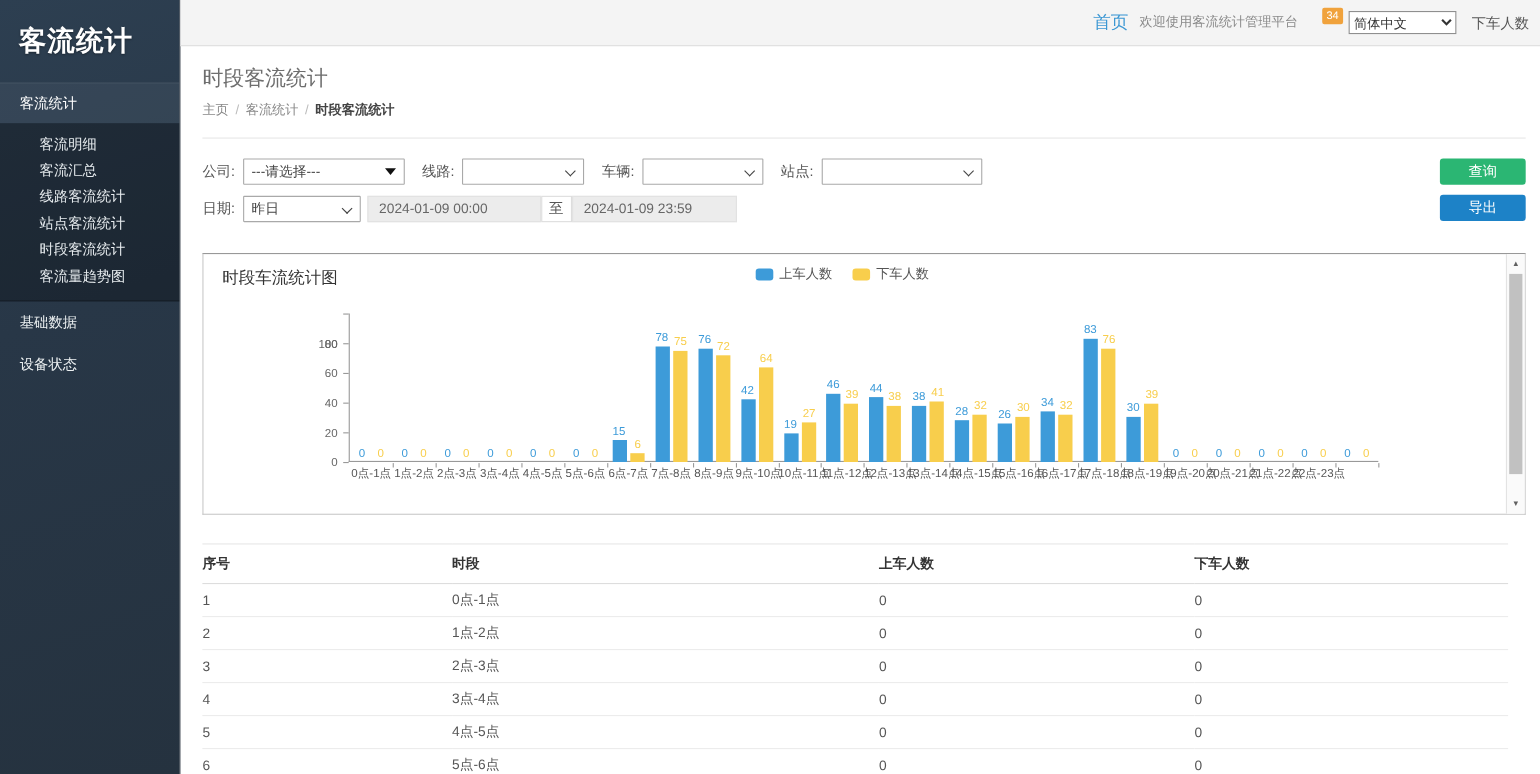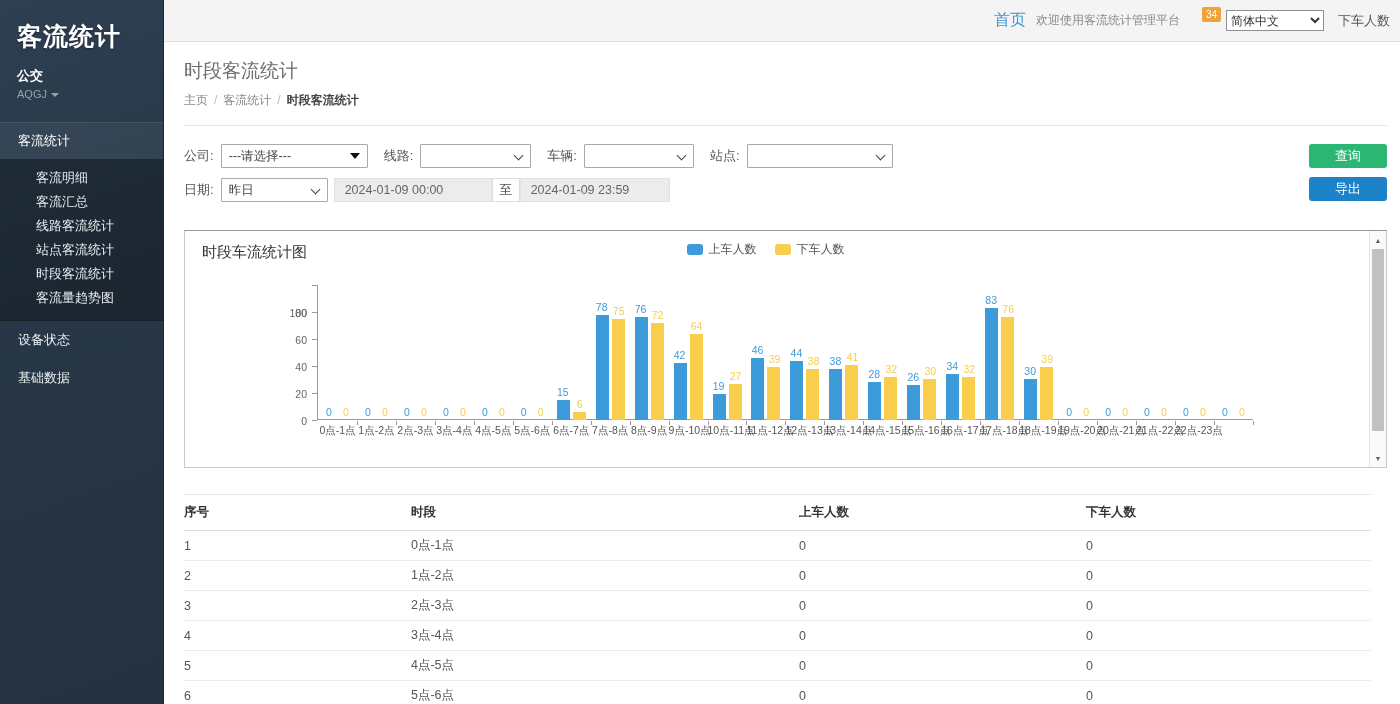--- a/index.html
+++ b/index.html
@@ -100,36 +100,32 @@
                    border-top:1px solid #e7e7e7; border-bottom:1px solid #ddd; }
   .data-table td { font-size:12.5px; color:#555; padding:6px 0; border-bottom:1px solid #ececec; height:26px; }
 </style>
 </head>
 <body>
 
 <div class="app">
 
   <div class="sidebar">
     <div class="brand">客流统计</div>
-    <div class="org">
-      <div class="org-name">公交</div>
-      <div class="org-code"><span>AQGJ</span><span class="caret"></span></div>
-    </div>
     <div class="menu">
       <div class="menu-parent">客流统计</div>
       <div class="submenu" id="submenu">
           <div class="submenu-item">客流明细</div>
           <div class="submenu-item">客流汇总</div>
           <div class="submenu-item">线路客流统计</div>
           <div class="submenu-item">站点客流统计</div>
           <div class="submenu-item">时段客流统计</div>
           <div class="submenu-item">客流量趋势图</div>
         </div>
+      <div class="menu-item">基础数据</div>
       <div class="menu-item">设备状态</div>
-      <div class="menu-item">基础数据</div>
     </div>
   </div>
 
   <div class="main">
 
     <div class="topbar">
       <span class="home-link">首页</span>
       <span class="welcome">欢迎使用客流统计管理平台</span>
       <span class="badge">34</span>
       <select class="lang-select">

